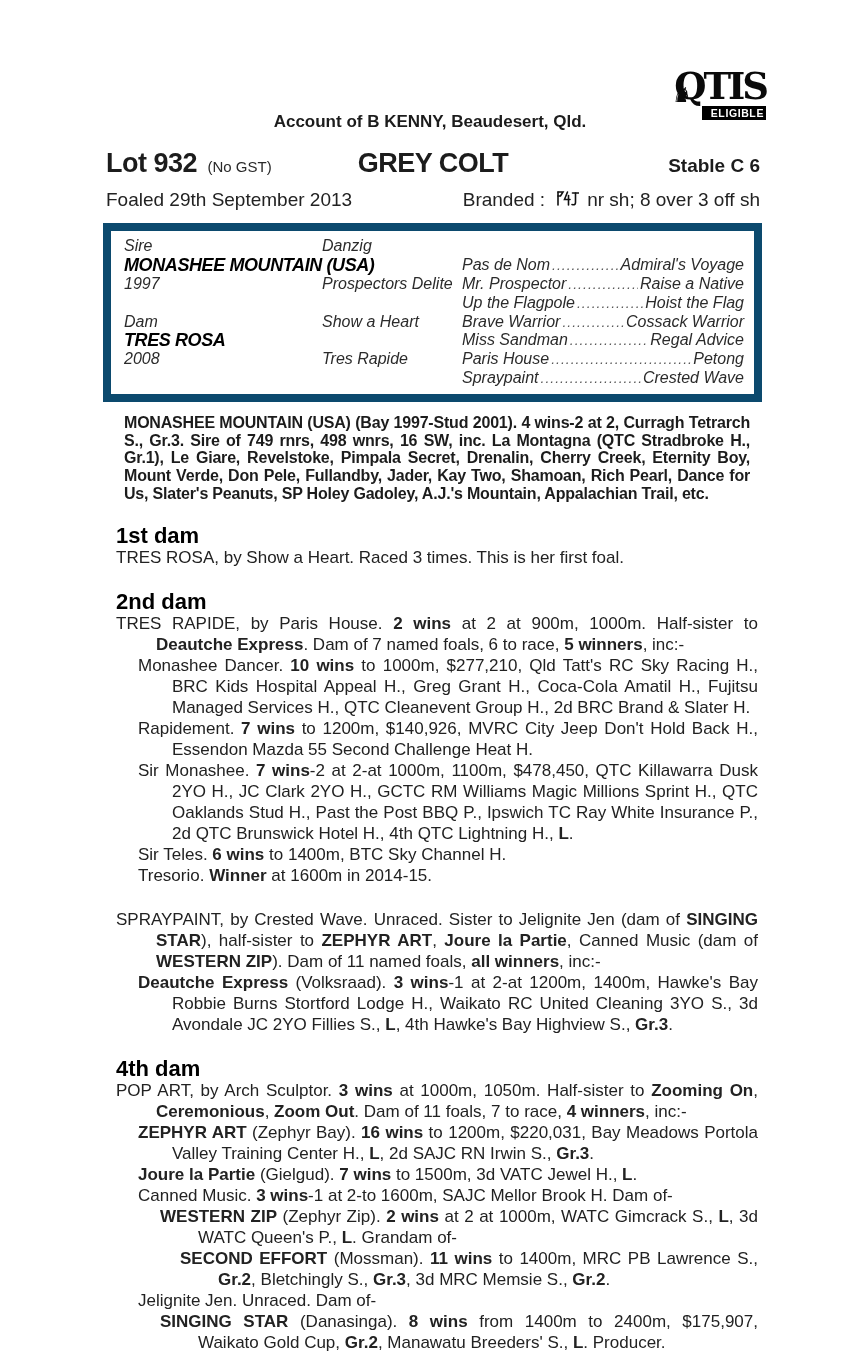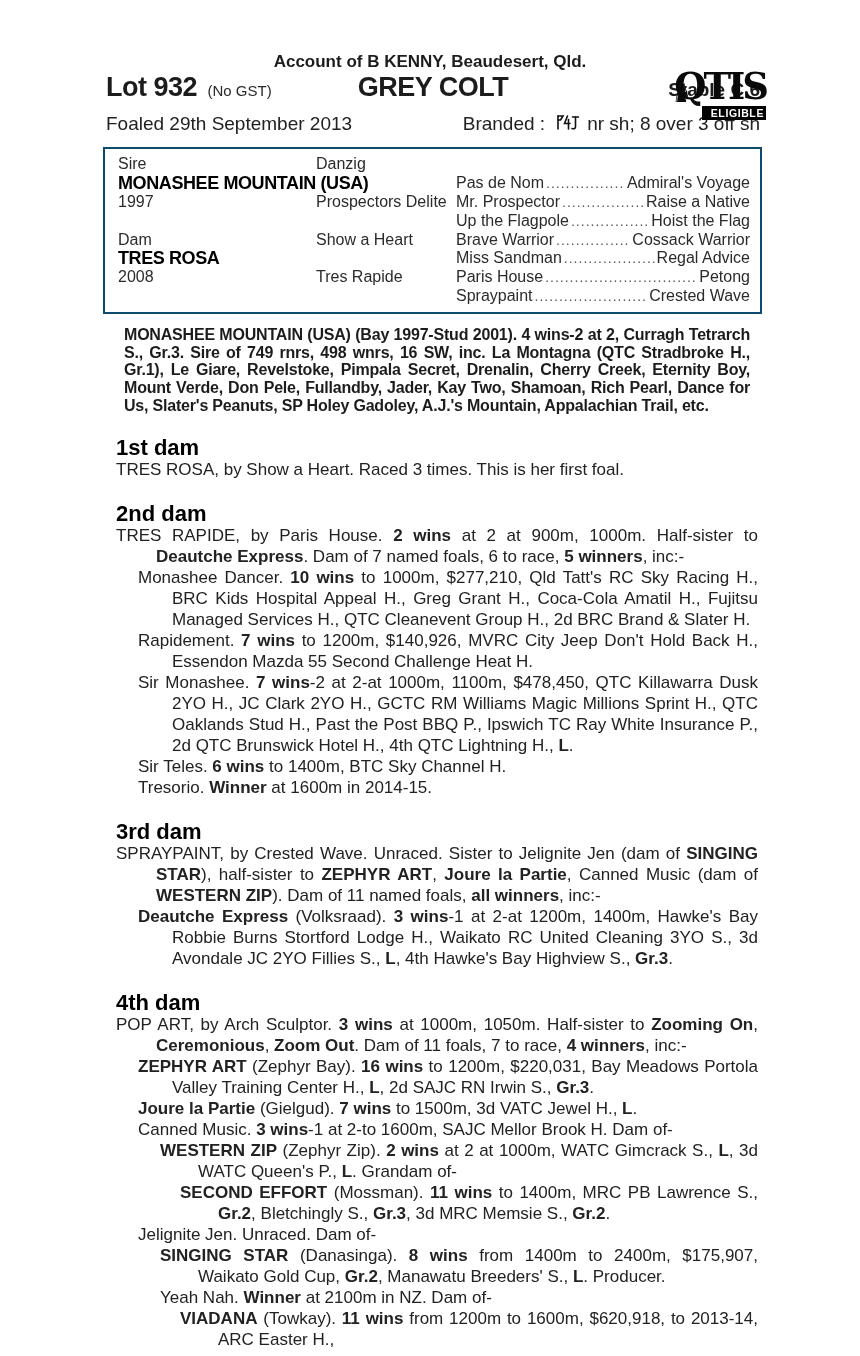--- a/index.html
+++ b/index.html
@@ -10,66 +10,66 @@
     margin:0 auto;
     background:#ffffff;
     font-family:"Liberation Sans", sans-serif;
     color:#1c1c1c;
     overflow:hidden;
   }
   .b{font-weight:bold;}
 
   
   .account{
-    padding-top:52px;
+    padding-top:112px;
     text-align:center;
     font-weight:bold;
     font-size:17px;
   }
   .qtis{position:absolute;top:70px;right:94px;width:92px;text-align:right;}
   .qtis-word{
     font-family:"DejaVu Serif", serif;
     font-weight:bold;font-size:37px;line-height:33px;letter-spacing:-3px;
     color:#0a0a0a;
   }
   .qtis-horse{
     position:absolute;left:-2px;top:12px;font-size:22px;color:#0a0a0a;
     transform:scaleX(-1);
   }
   .qtis-bar{
     display:inline-block;background:#000;color:#fff;
     font-size:10.5px;font-weight:bold;letter-spacing:.6px;
     padding:1px 2px 1px 9px;margin-top:-4px;
   }
   .lot-row{
-    margin:0 100px 0 106px;
+    margin:16px 100px 0 106px;
     display:grid;grid-template-columns:1fr auto 1fr;align-items:baseline;
   }
   .lot-left{white-space:nowrap;}
   .lot-num{font-weight:bold;font-size:27px;letter-spacing:-0.5px;}
   .no-gst{font-size:15px;color:#2a2a2a;margin-left:6px;}
   .colt-title{font-weight:bold;font-size:27px;letter-spacing:-0.5px;text-align:left;}
   .stable{font-weight:bold;font-size:19px;text-align:right;}
   .foaled-row{
     margin:8px 100px 0 106px;
     display:flex;justify-content:space-between;align-items:baseline;
     font-size:19px;color:#222;
   }
   .branded{display:flex;align-items:baseline;gap:8px;}
   .brand-mark{position:relative;top:2px;}
 
   
   .pedigree-box{
     margin:12px 98px 0 103px;
-    border:2px solid #0c4a6e;
+    border:8px solid #0c4a6e;
     padding:6px 10px 6px 13px;
     display:grid;
     grid-template-columns:198px 140px 1fr;
     grid-auto-rows:18.9px;
-    font-size:16px;line-height:18.9px;
+    font-size:16px;line-height:18.9px;font-style:italic;
   }
   .pcell{white-space:nowrap;color:#2b2b2b;}
   .pcell.bold-name{font-weight:bold;font-size:18px;letter-spacing:-0.4px;color:#000;}
   .p3cell{display:flex;align-items:baseline;min-width:0;color:#2b2b2b;}
   .p3cell .leader{
     flex:1;overflow:hidden;white-space:nowrap;color:#555;
     margin:0 2px;font-size:14px;
   }
   .p3cell .leader::after{
     content:"....................................................................................";
@@ -193,21 +193,20 @@
       <div class="section">
         <h3>2nd dam</h3>
         <p class="para lv0"><span>TRES RAPIDE, by Paris House. </span><span class="b">2 wins</span><span> at 2 at 900m, 1000m. Half-sister to </span><span class="b">Deautche Express</span><span>. Dam of 7 named foals, 6 to race, </span><span class="b">5 winners</span><span>, inc:-</span></p>
         <p class="para lv1"><span>Monashee Dancer. </span><span class="b">10 wins</span><span> to 1000m, $277,210, Qld Tatt's RC Sky Racing H., BRC Kids Hospital Appeal H., Greg Grant H., Coca-Cola Amatil H., Fujitsu Managed Services H., QTC Cleanevent Group H., 2d BRC Brand &amp; Slater H.</span></p>
         <p class="para lv1"><span>Rapidement. </span><span class="b">7 wins</span><span> to 1200m, $140,926, MVRC City Jeep Don't Hold Back H., Essendon Mazda 55 Second Challenge Heat H.</span></p>
         <p class="para lv1"><span>Sir Monashee. </span><span class="b">7 wins</span><span>-2 at 2-at 1000m, 1100m, $478,450, QTC Killawarra Dusk 2YO H., JC Clark 2YO H., GCTC RM Williams Magic Millions Sprint H., QTC Oaklands Stud H., Past the Post BBQ P., Ipswich TC Ray White Insurance P., 2d QTC Brunswick Hotel H., 4th QTC Lightning H., </span><span class="b">L</span><span>.</span></p>
         <p class="para lv1"><span>Sir Teles. </span><span class="b">6 wins</span><span> to 1400m, BTC Sky Channel H.</span></p>
         <p class="para lv1"><span>Tresorio. </span><span class="b">Winner</span><span> at 1600m in 2014-15.</span></p>
       </div>
       <div class="section">
-        <h3>3rd dam</h3>
         <p class="para lv0"><span>SPRAYPAINT, by Crested Wave. Unraced. Sister to Jelignite Jen (dam of </span><span class="b">SINGING STAR</span><span>), half-sister to </span><span class="b">ZEPHYR ART</span><span>, </span><span class="b">Joure la Partie</span><span>, Canned Music (dam of </span><span class="b">WESTERN ZIP</span><span>). Dam of 11 named foals, </span><span class="b">all winners</span><span>, inc:-</span></p>
         <p class="para lv1"><span class="b">Deautche Express</span><span> (Volksraad). </span><span class="b">3 wins</span><span>-1 at 2-at 1200m, 1400m, Hawke's Bay Robbie Burns Stortford Lodge H., Waikato RC United Cleaning 3YO S., 3d Avondale JC 2YO Fillies S., </span><span class="b">L</span><span>, 4th Hawke's Bay Highview S., </span><span class="b">Gr.3</span><span>.</span></p>
       </div>
       <div class="section">
         <h3>4th dam</h3>
         <p class="para lv0"><span>POP ART, by Arch Sculptor. </span><span class="b">3 wins</span><span> at 1000m, 1050m. Half-sister to </span><span class="b">Zooming On</span><span>, </span><span class="b">Ceremonious</span><span>, </span><span class="b">Zoom Out</span><span>. Dam of 11 foals, 7 to race, </span><span class="b">4 winners</span><span>, inc:-</span></p>
         <p class="para lv1"><span class="b">ZEPHYR ART</span><span> (Zephyr Bay). </span><span class="b">16 wins</span><span> to 1200m, $220,031, Bay Meadows Portola Valley Training Center H., </span><span class="b">L</span><span>, 2d SAJC RN Irwin S., </span><span class="b">Gr.3</span><span>.</span></p>
         <p class="para lv1"><span class="b">Joure la Partie</span><span> (Gielgud). </span><span class="b">7 wins</span><span> to 1500m, 3d VATC Jewel H., </span><span class="b">L</span><span>.</span></p>
         <p class="para lv1"><span>Canned Music. </span><span class="b">3 wins</span><span>-1 at 2-to 1600m, SAJC Mellor Brook H. Dam of-</span></p>
         <p class="para lv2"><span class="b">WESTERN ZIP</span><span> (Zephyr Zip). </span><span class="b">2 wins</span><span> at 2 at 1000m, WATC Gimcrack S., </span><span class="b">L</span><span>, 3d WATC Queen's P., </span><span class="b">L</span><span>. Grandam of-</span></p>

